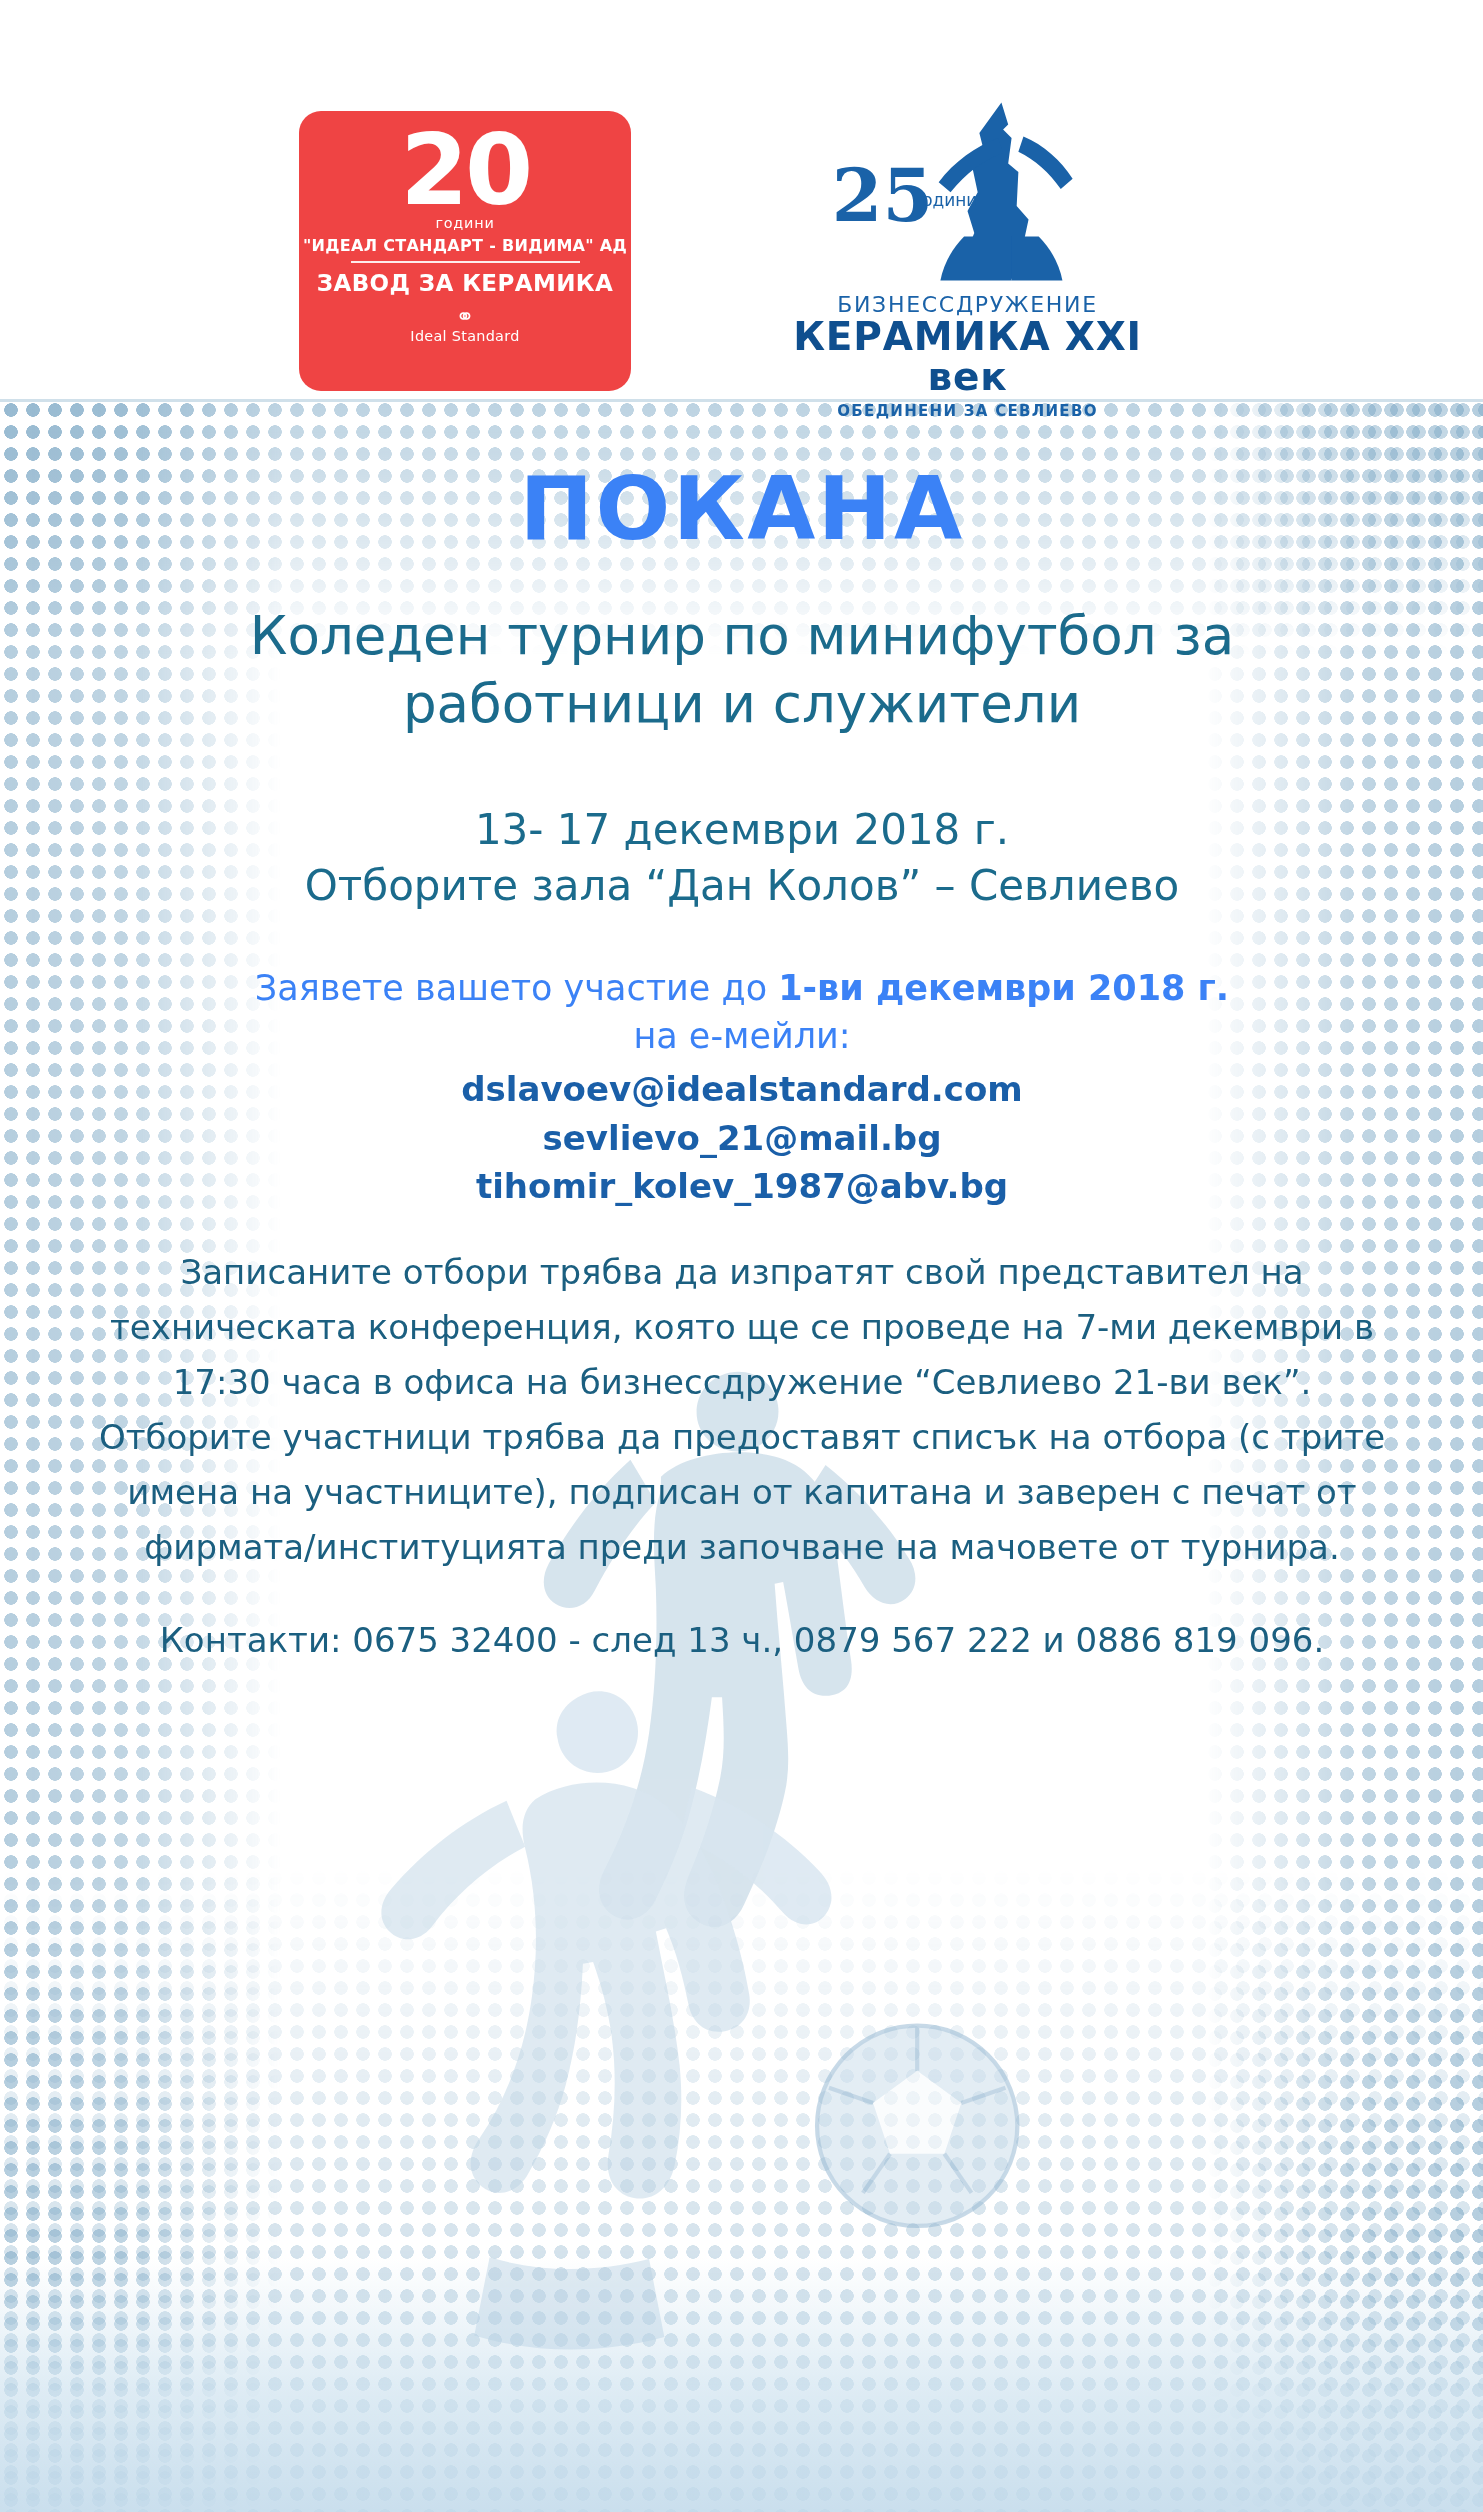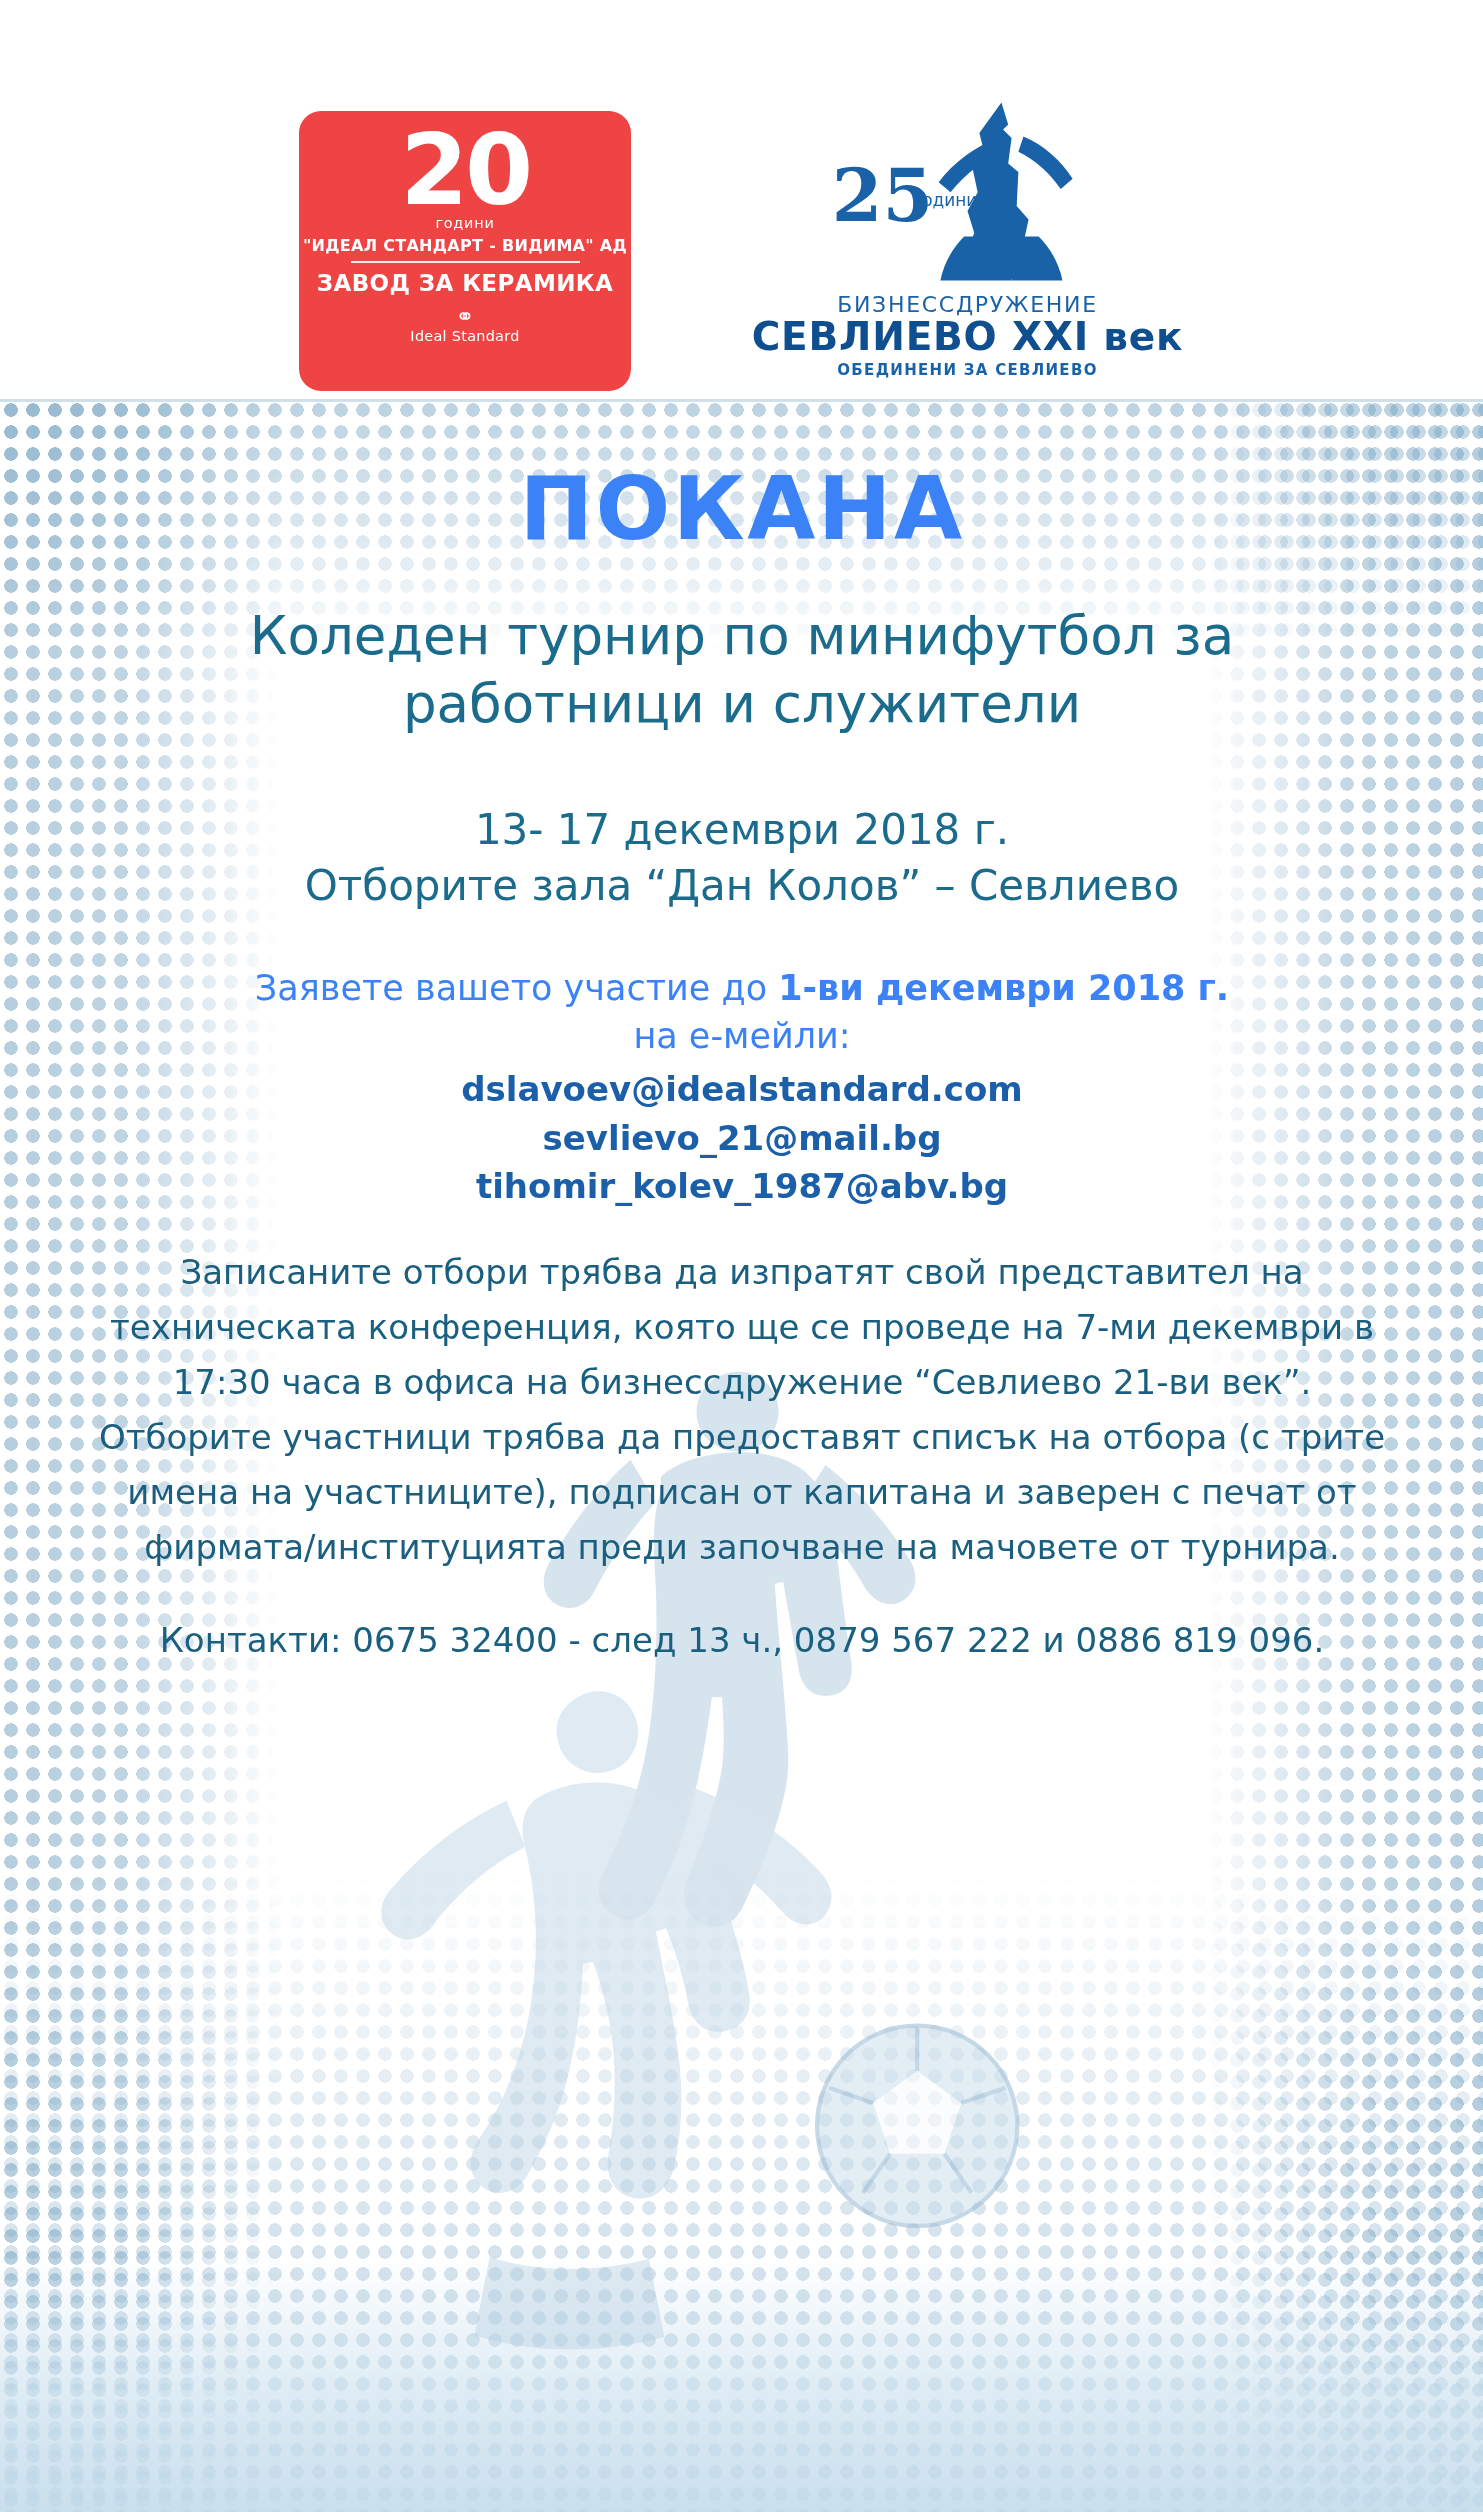--- a/index.html
+++ b/index.html
@@ -305,21 +305,21 @@
         <path d="M300 10 l8 26 l-6 6 l10 10 l-4 30 l12 10 l-2 40 l14 16 l-6 28 l16 20 l-8 22 l-70 0 l-6 -30 l10 -24 l-8 -26 l12 -22 l-6 -28 l14 -18 l-6 -24 l10 -14z"></path>
         <path d="M296 52 c-26 10 -52 28 -70 52 l14 12 c18 -22 38 -38 62 -46z"></path>
         <path d="M326 50 c24 10 44 28 58 50 l-14 12 c-14 -20 -30 -34 -50 -44z"></path>
         <path d="M256 168 c-14 14 -24 32 -28 52 l84 0 l0 -52z"></path>
         <path d="M344 168 c14 14 24 32 28 52 l-60 0 l0 -52z"></path>
       </g>
       <text x="100" y="150" font-family="DejaVu Serif, Liberation Serif, serif" font-size="86" font-weight="bold" fill="#1a62a8">25</text>
       <text x="196" y="132" font-family="DejaVu Sans, Liberation Sans, sans-serif" font-size="20" fill="#1a62a8">години</text>
     </svg>
     <div class="sev-line1">БИЗНЕССДРУЖЕНИЕ</div>
-    <div class="sev-line2">СЕВЛИЕВО XXI век</div>
+    <div class="sev-line2">КЕРАМИКА XXI век</div>
     <div class="sev-line3">ОБЕДИНЕНИ ЗА СЕВЛИЕВО</div>
   </div>
 
 </div>
 
 <div class="content">
 
   <div class="title">ПОКАНА</div>
 
   <div class="subtitle">Коледен турнир по минифутбол за работници и служители</div>

